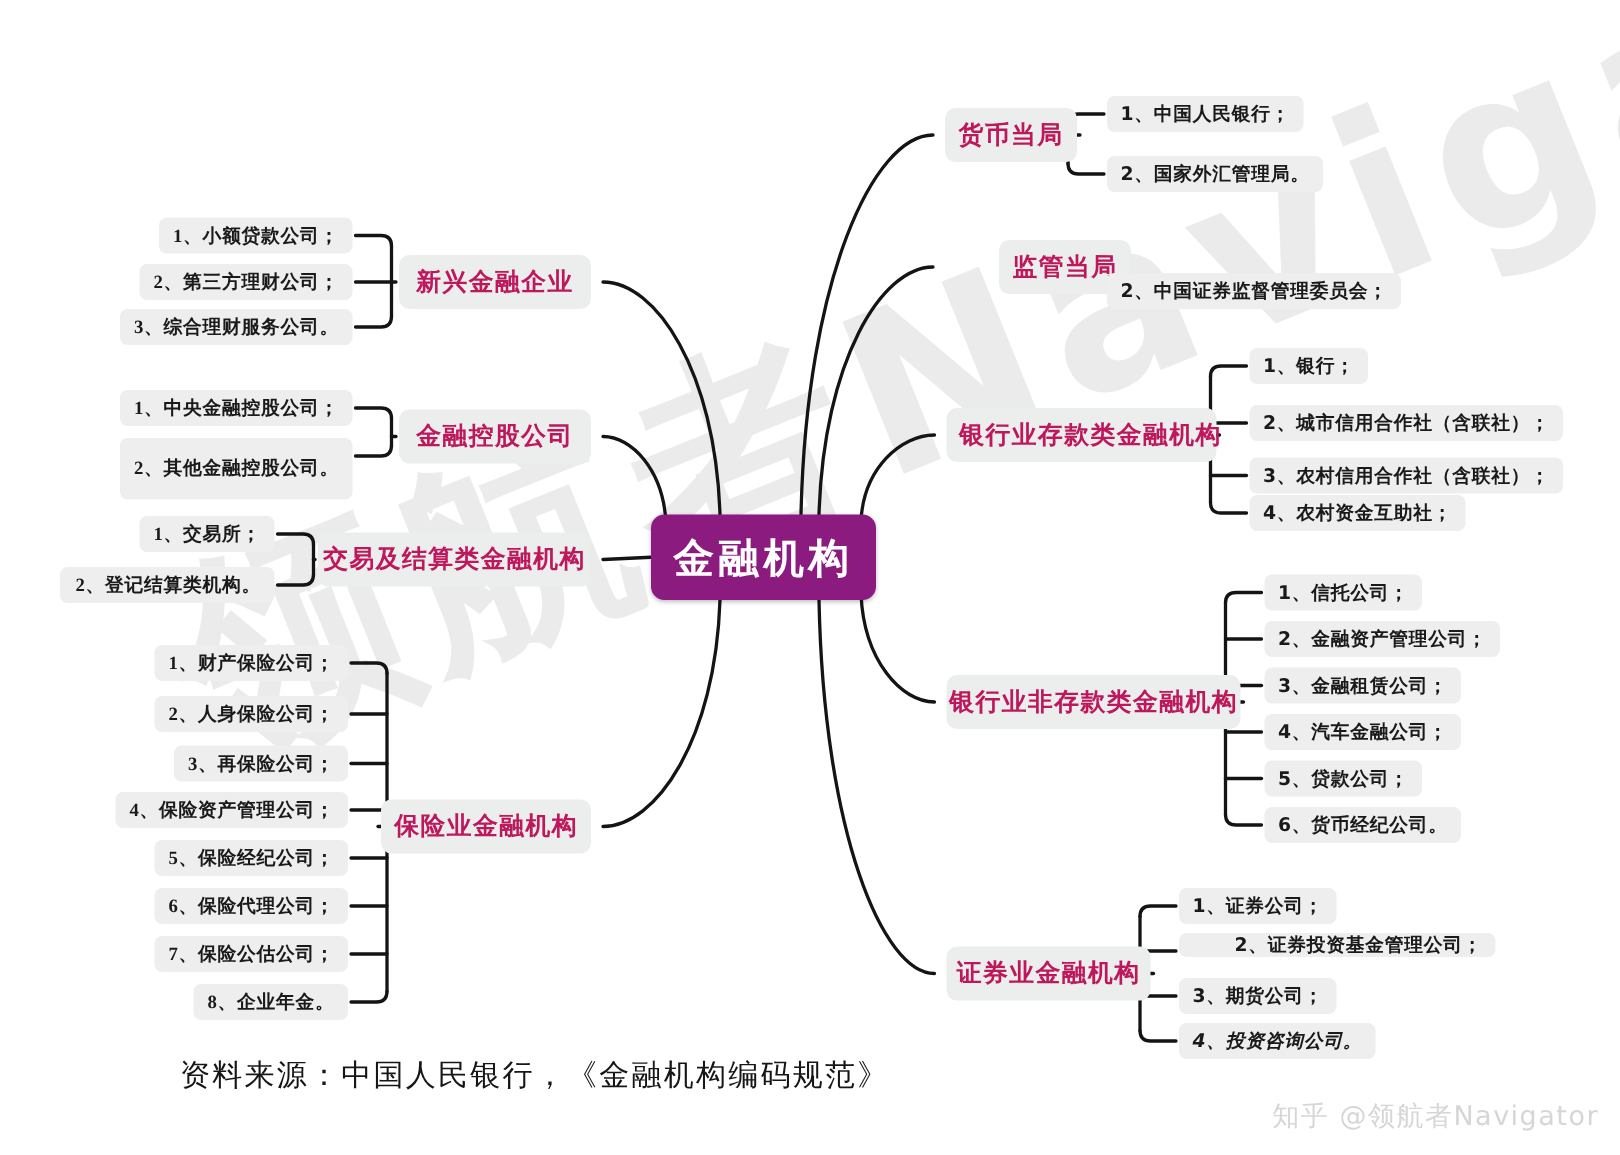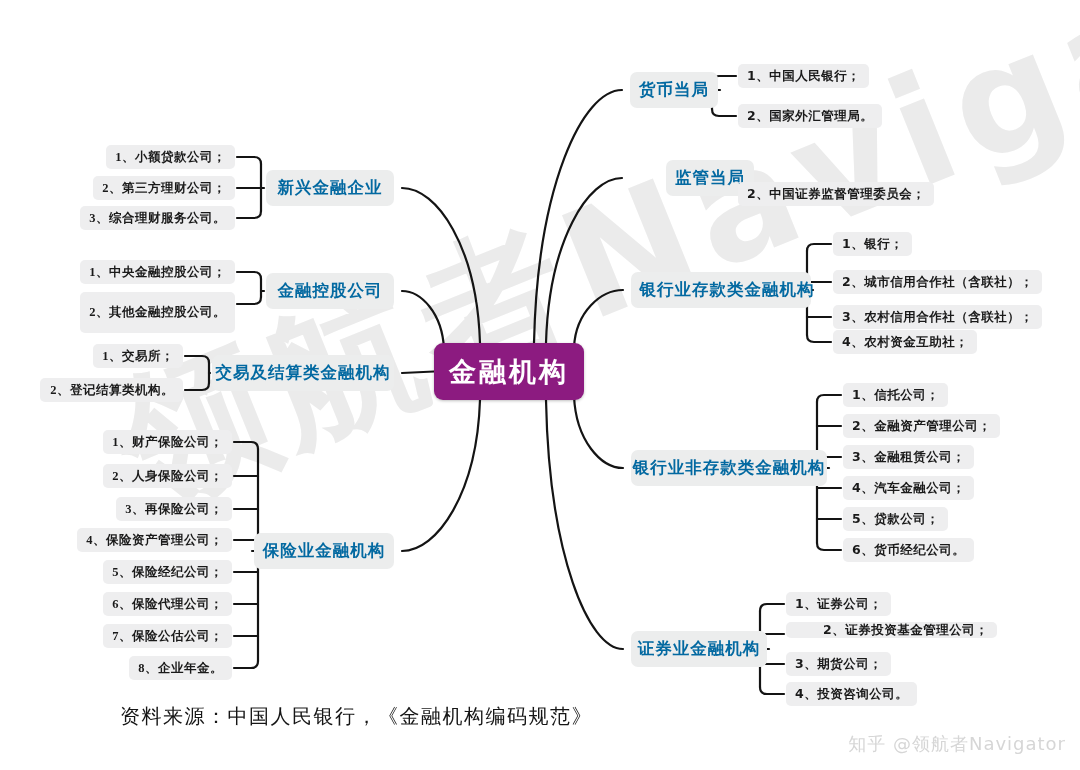--- a/index.html
+++ b/index.html
@@ -72,21 +72,21 @@
     color: #ffffff;
     font-size: 27px;
     font-weight: bold;
     letter-spacing: 3px;
     border-radius: 9px;
     box-shadow: 0 1px 3px rgba(0,0,0,.25);
     padding: 0 26px;
   }
   .branch {
     background: #eceded;
-    color: #0369a1;
+    color: #be185d;
     font-size: 16.5px;
     font-weight: bold;
     letter-spacing: 1px;
     border-radius: 7px;
     padding: 7px 13px;
     align-items: flex-end;
   }
   .leaf {
     background: #eeeeef;
     color: #1a1a1a;
@@ -267,21 +267,21 @@
 
   <div class="node leaf r" style="left:786px; top:592px; height:24px;">
     <span>1、证券公司；</span>
     </div>
   <div class="node leaf r" style="left:786px; top:622px; height:16px;padding-left:37px;">
     <span>2、证券投资基金管理公司；</span>
     </div>
   <div class="node leaf r" style="left:786px; top:652px; height:24px;">
     <span>3、期货公司；</span>
     </div>
-  <div class="node leaf r" style="left:786px; top:682px; height:24px;">
+  <div class="node leaf r" style="left:786px; top:682px; height:24px;font-style:italic;">
     <span>4、投资咨询公司。</span>
     </div>
 
   <div class="node leaf l" style="right:845px; top:145px; height:24px;">
     <span>1、小额贷款公司；</span>
     </div>
   <div class="node leaf l" style="right:845px; top:176px; height:24px;">
     <span>2、第三方理财公司；</span>
     </div>
   <div class="node leaf l" style="right:845px; top:206px; height:24px;">

